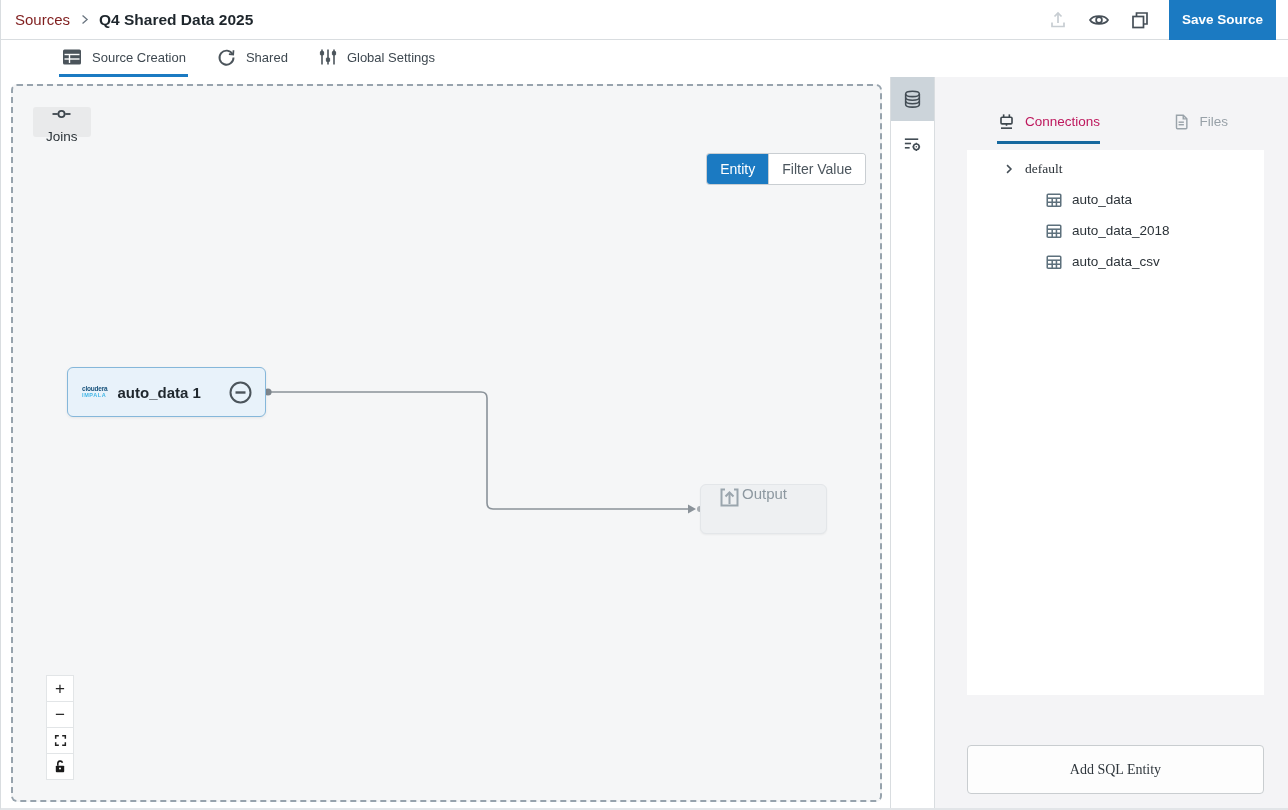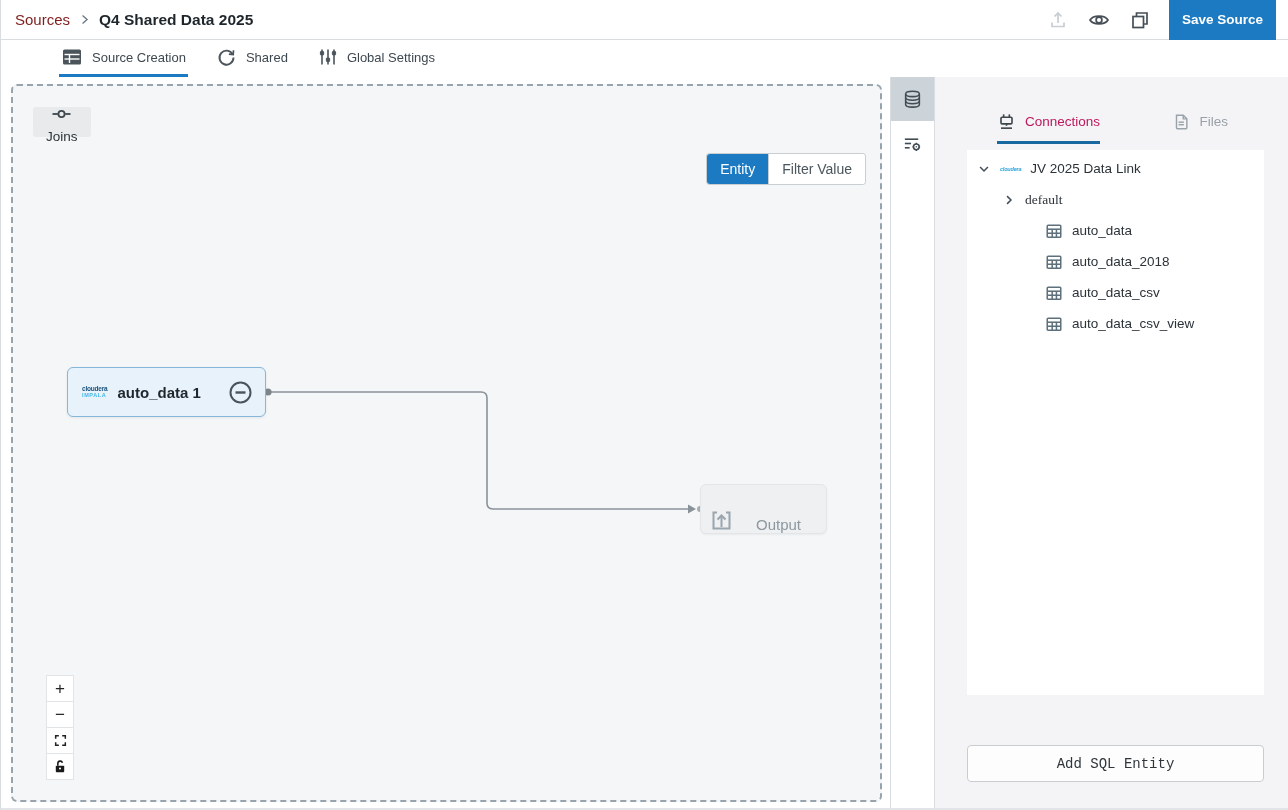--- a/index.html
+++ b/index.html
@@ -37,21 +37,21 @@
 
   .conn-svg { position: absolute; left: 0; top: 0; width: 867px; height: 714px; pointer-events: none; }
 
   .node { position: absolute; left: 54px; top: 281px; width: 199px; height: 50px; background: #e8f2fa; border: 1px solid #85b7da; border-radius: 6px; display: flex; align-items: center; padding: 0 12px 0 14px; gap: 10px; box-shadow: 0 1px 3px rgba(0,0,0,.07); cursor: grab; }
   .node-logo { display: flex; flex-direction: column; line-height: 1; flex: 0 0 auto; }
   .node-logo .l1 { font-size: 6.5px; font-weight: 700; color: #18537c; letter-spacing: -0.2px; }
   .node-logo .l2 { font-size: 5.5px; font-weight: 700; color: #41b6e6; letter-spacing: 0.6px; }
   .node-label { font-size: 15px; font-weight: 600; color: #1f272d; flex: 1; }
   .node-remove { display: flex; color: #4b545b; cursor: pointer; }
 
-  .output-node { position: absolute; left: 687px; top: 398px; width: 127px; height: 50px; background: #eef0f2; border: 1px solid #e3e6e9; border-radius: 6px; display: flex; align-items: flex-end; gap: 22px; padding: 0 8px; box-shadow: 0 1px 2px rgba(0,0,0,.05); }
+  .output-node { position: absolute; left: 687px; top: 398px; width: 127px; height: 50px; background: #eef0f2; border: 1px solid #e3e6e9; border-radius: 6px; display: flex; align-items: flex-start; gap: 0; padding: 0 16px; box-shadow: 0 1px 2px rgba(0,0,0,.05); }
   .output-node .oicon { display: flex; color: #9aa5ad; }
   .output-label { font-size: 15px; color: #8d98a0; }
 
   .zoom-controls { position: absolute; left: 33px; top: 589px; display: flex; flex-direction: column; width: 28px; }
   .zbtn { width: 28px; height: 27px; background: #fff; border: 1px solid #e2e5e7; margin-top: -1px; display: flex; align-items: center; justify-content: center; font-size: 17px; color: #222; cursor: pointer; padding: 0; }
   .zbtn:first-child { margin-top: 0; }
 
   
   .icon-strip { flex: 0 0 44px; border-left: 1px solid #d9dde0; background: #fff; display: flex; flex-direction: column; align-items: stretch; }
   .strip-tile { height: 44px; display: flex; align-items: center; justify-content: center; color: #424c54; cursor: pointer; }
@@ -70,21 +70,21 @@
   .tree-panel { position: absolute; left: 32px; top: 73px; width: 297px; height: 545px; background: #fff; }
   .tree { padding-top: 3px; }
   .tree-row { height: 31px; display: flex; align-items: center; gap: 9px; font-size: 13.5px; color: #2b3238; cursor: pointer; }
   .tree-row .chev { display: flex; color: #454f57; flex: 0 0 auto; }
   .tree-row.lvl0 { padding-left: 10px; }
   .tree-row.lvl1 { padding-left: 35px; font-family: Liberation Serif, serif; }
   .tree-row.lvl2 { padding-left: 78px; }
   .mini-logo { font-size: 5.5px; font-weight: 700; color: #2ba3dc; letter-spacing: -0.2px; font-style: italic; }
   .tbl-icon { display: flex; color: #5d707c; }
 
-  .add-sql-btn { position: absolute; left: 32px; top: 668px; width: 297px; height: 37px; background: #fdfdfd; border: 1px solid #c9cdd0; border-radius: 4px; font-size: 14px; color: #2f363c; font-family: Liberation Mono, monospace; cursor: pointer; }
+  .add-sql-btn { position: absolute; left: 32px; top: 668px; width: 297px; height: 49px; background: #fdfdfd; border: 1px solid #c9cdd0; border-radius: 4px; font-size: 14px; color: #2f363c; font-family: Liberation Serif, serif; cursor: pointer; }
 </style>
 </head>
 <body>
 
 <div class="app">
 
   <header class="topbar">
     <div class="breadcrumb">
       <span class="crumb-root">Sources</span>
       <span class="crumb-sep">
@@ -282,29 +282,20 @@
               <line x1="7.3" y1="13" x2="13.2" y2="13"></line>
             </svg>
           </span>
           <span>Files</span>
         </div>
       </div>
 
       <div class="tree-panel">
         <div class="tree">
 
-          <div class="tree-row lvl0">
-            <span class="chev">
-              <svg width="14" height="14" viewBox="0 0 18 18">
-                  <polyline points="4,6.5 9,11.5 14,6.5" fill="none" stroke="#454f57" stroke-width="2"></polyline>
-                </svg>
-            </span>
-            <span class="mini-logo">cloudera</span>
-            <span>JV 2025 Data Link</span>
-          </div>
 
           <div class="tree-row lvl1">
             <span class="chev">
               <svg width="14" height="14" viewBox="0 0 18 18">
                   <polyline points="6.5,4 11.5,9 6.5,14" fill="none" stroke="#454f57" stroke-width="2"></polyline>
                 </svg>
             </span>
             <span>default</span>
           </div>
 
@@ -340,32 +331,20 @@
                 <rect x="2.5" y="3.5" width="15" height="13.5" rx="1"></rect>
                 <line x1="2.5" y1="8" x2="17.5" y2="8"></line>
                 <line x1="8" y1="8" x2="8" y2="17"></line>
                   <line x1="12.7" y1="8" x2="12.7" y2="17"></line>
                 <line x1="2.5" y1="12.5" x2="17.5" y2="12.5"></line>
               </svg>
             </span>
             <span>auto_data_csv</span>
           </div>
 
-          <div class="tree-row lvl2">
-            <span class="tbl-icon">
-              <svg width="18" height="18" viewBox="0 0 20 20" fill="none" stroke="currentColor" stroke-width="1.7">
-                <rect x="2.5" y="3.5" width="15" height="13.5" rx="1"></rect>
-                <line x1="2.5" y1="8" x2="17.5" y2="8"></line>
-                <line x1="8" y1="8" x2="8" y2="17"></line>
-                  <line x1="12.7" y1="8" x2="12.7" y2="17"></line>
-                <line x1="2.5" y1="12.5" x2="17.5" y2="12.5"></line>
-              </svg>
-            </span>
-            <span>auto_data_csv_view</span>
-          </div>
 
         </div>
       </div>
 
       <button class="add-sql-btn">Add SQL Entity</button>
 
     </aside>
   </div>
 </div>
 

